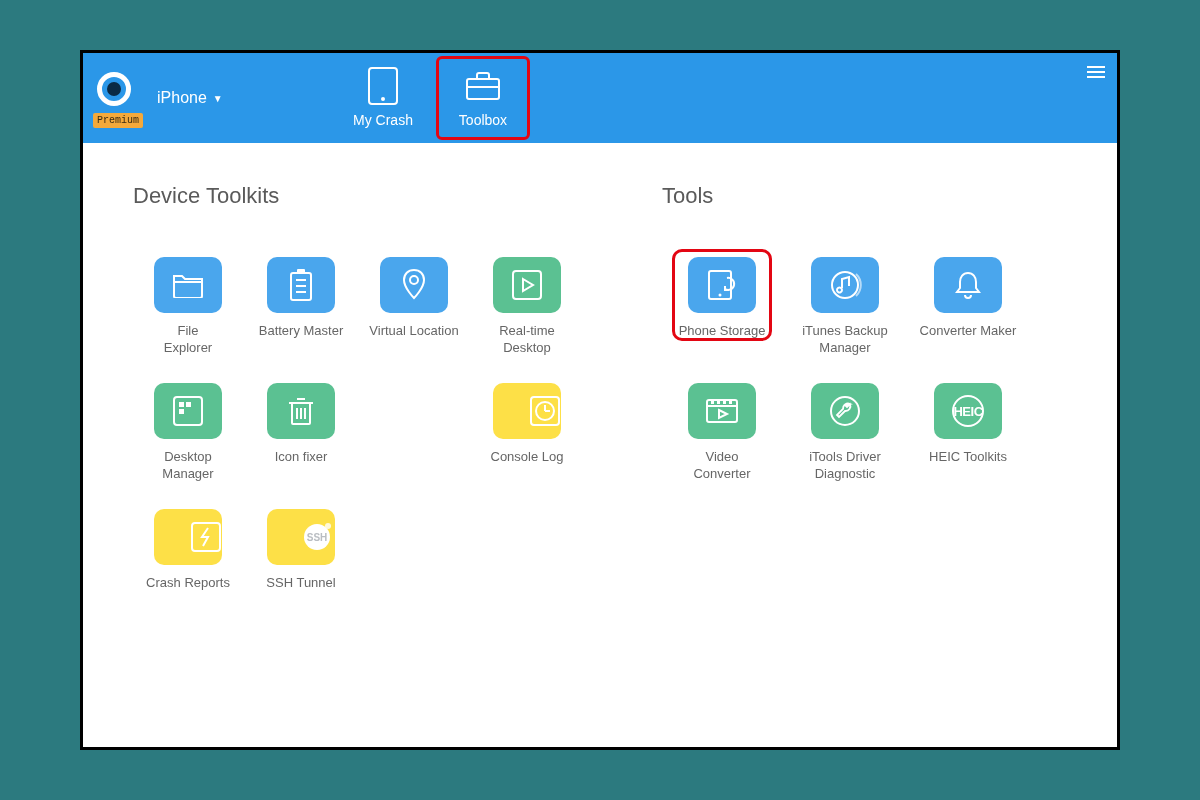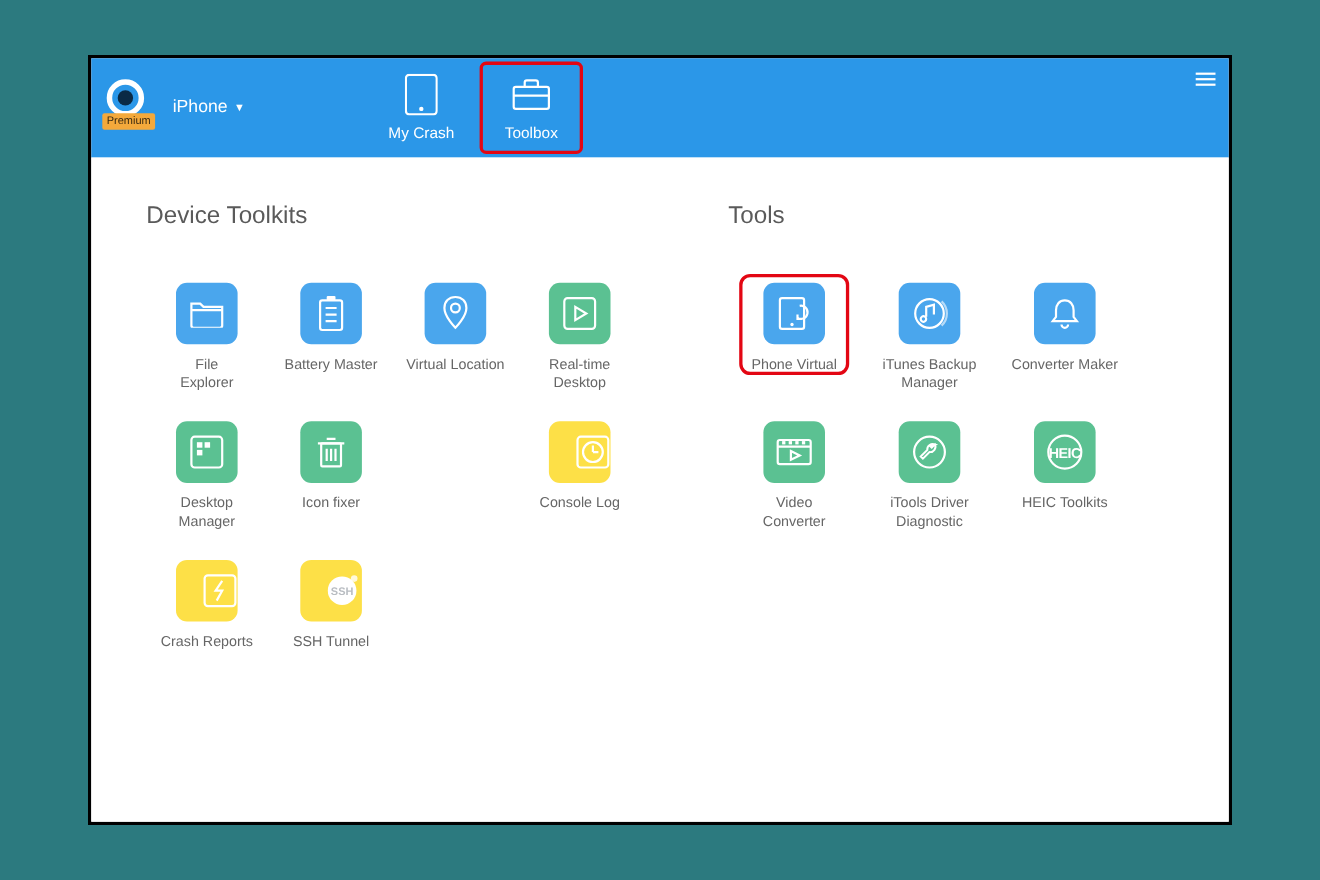--- a/index.html
+++ b/index.html
@@ -54,27 +54,28 @@
 }
 .brand-logo .eye::after {
   content: "";
   width: 14px;
   height: 14px;
   background: #0a2a45;
   border-radius: 50%;
 }
 .brand-logo .badge {
   position: absolute;
-  bottom: 10px;
+  bottom: 0;
   left: -4px;
   background: #f4a93b;
   color: #3a2a10;
   font-size: 10px;
   padding: 2px 4px;
   border-radius: 2px;
+  font-family: Liberation Mono, monospace;
 }
 .device-selector {
   color: #fff;
   font-size: 16px;
   display: flex;
   align-items: center;
   gap: 6px;
   cursor: pointer;
 }
 .device-selector .caret {
@@ -156,21 +157,21 @@
 }
 .tile {
   display: flex;
   flex-direction: column;
   align-items: center;
   cursor: pointer;
   position: relative;
   padding: 4px 0;
 }
 .tile-icon {
-  width: 56px;
+  width: 68px;
   height: 56px;
   border-radius: 10px;
   display: flex;
   align-items: center;
   justify-content: center;
   margin-bottom: 10px;
 }
 .tile-icon.blue { background: #4aa6ed; }
 .tile-icon.green { background: #5bc192; }
 .tile-icon.gray { background: #fde047; justify-content: flex-end; }
@@ -369,21 +370,21 @@
         <div class="tile">
           <div class="tile-highlight"></div>
           <div class="tile-icon blue">
             <svg width="34" height="34" viewBox="0 0 34 34">
                 <rect x="4" y="3" width="22" height="28" rx="2" fill="none" stroke="#fff" stroke-width="2"></rect>
                 <circle cx="15" cy="27" r="1.5" fill="#fff"></circle>
                 <path d="M22 10 a6 6 0 1 1 -2 11" fill="none" stroke="#fff" stroke-width="2"></path>
                 <polyline points="20,18 20,22 24,22" fill="none" stroke="#fff" stroke-width="2"></polyline>
               </svg>
           </div>
-          <div class="tile-label">Phone Virtual</div>
+          <div class="tile-label">Phone Storage</div>
         </div>
 
         <div class="tile">
           <div class="tile-icon blue">
             <svg width="34" height="34" viewBox="0 0 34 34">
                 <circle cx="17" cy="17" r="13" fill="none" stroke="#fff" stroke-width="2"></circle>
                 <path d="M14 22 a2.5 2.5 0 1 1 0 -0.01 M14 20 V11 l7 -2 v9" fill="none" stroke="#fff" stroke-width="2"></path>
                 <path d="M28 6 a15 15 0 0 1 0 22" fill="none" stroke="#fff" stroke-width="2" opacity="0.6"></path>
               </svg>
           </div>

